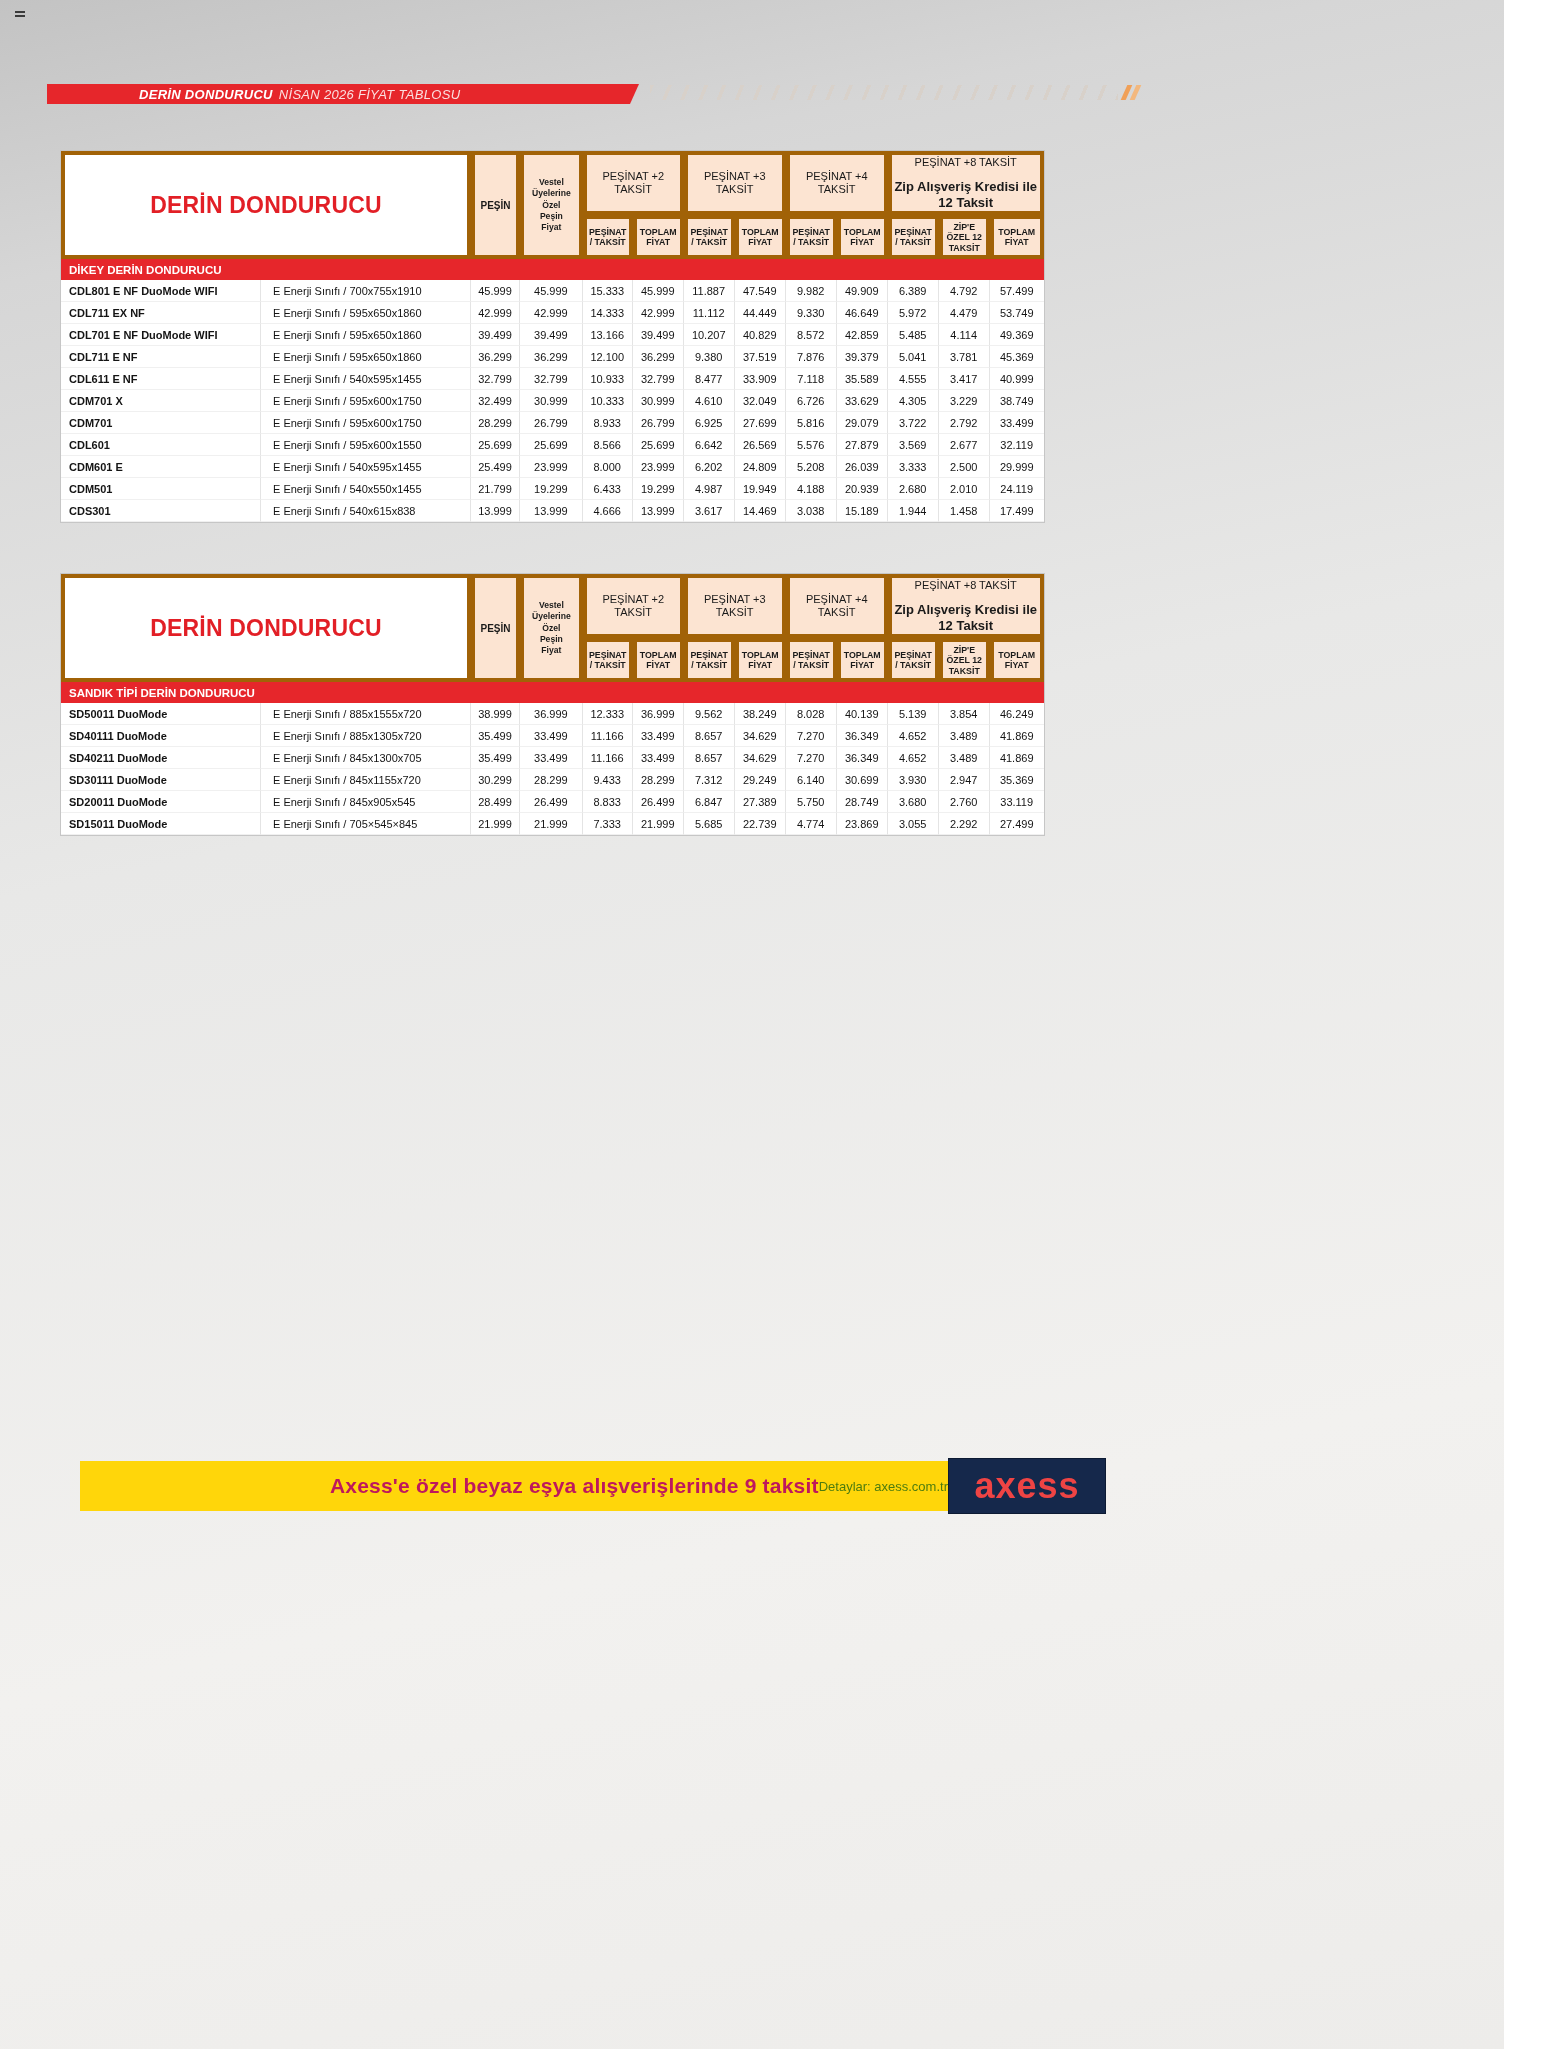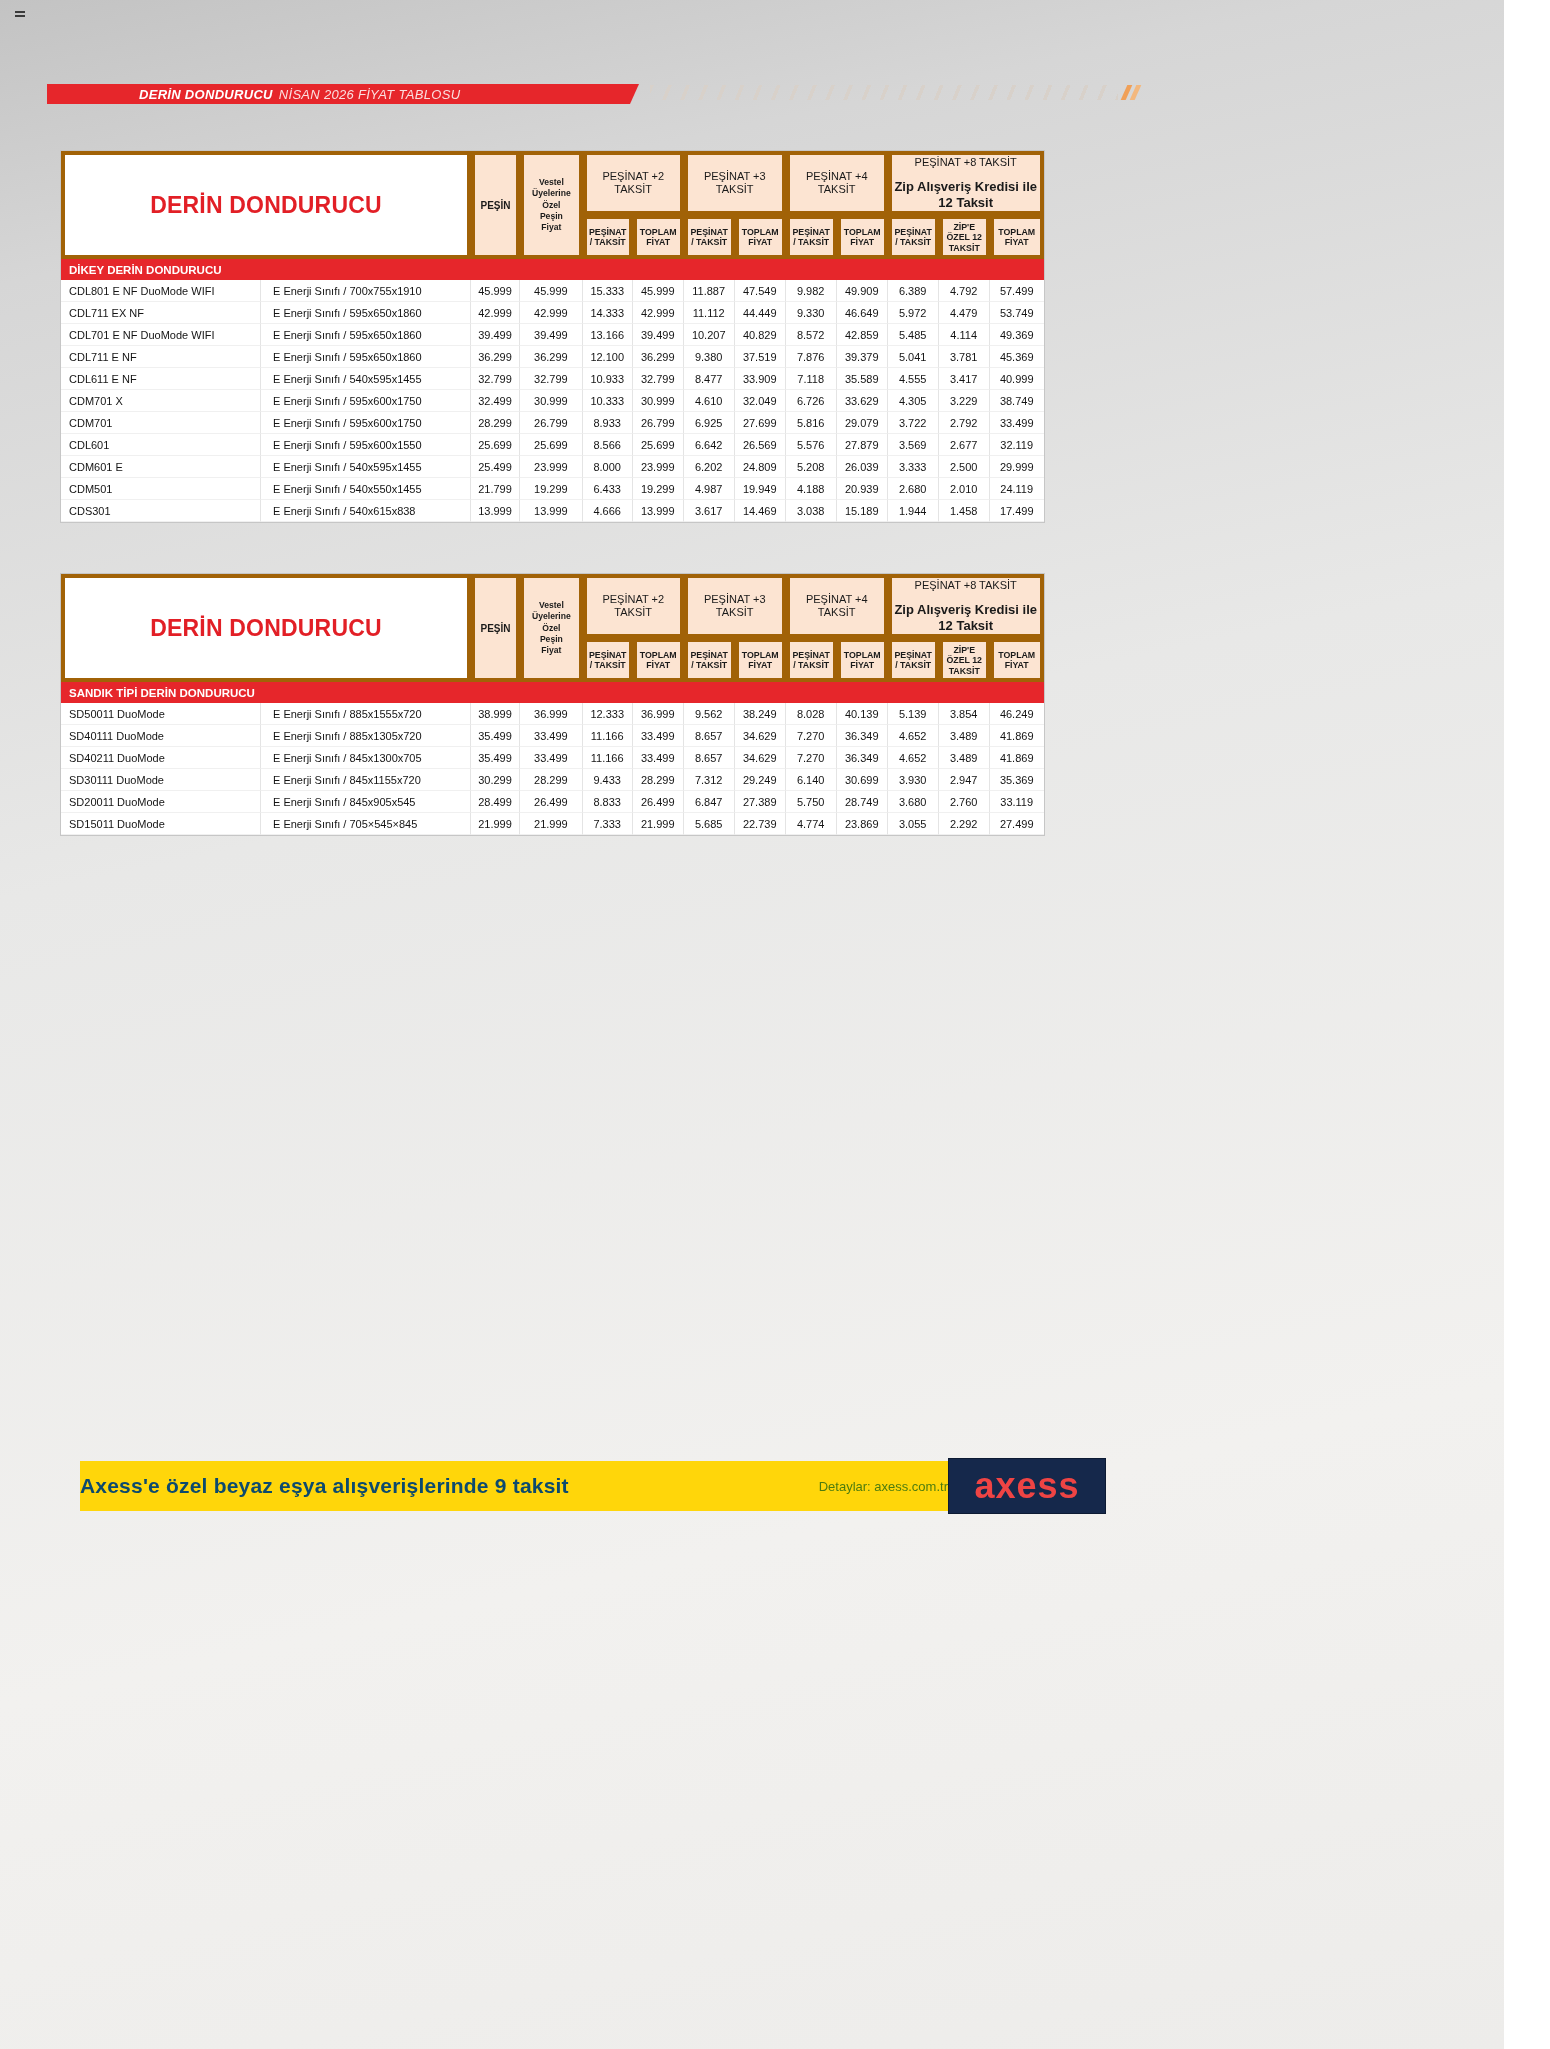--- a/index.html
+++ b/index.html
@@ -52,30 +52,30 @@
 
   tbody tr.section-row td {
     background: #e6262b; color: #fff; font-weight: bold; font-size: 11.5px;
     text-align: left; padding: 4px 8px; height: 21px; border: none; margin-top: 7px;
   }
   tbody tr.data-row td {
     height: 22px; font-size: 11px; color: #141414; padding: 1px 3px;
     border-right: 1px solid #e4e4e4; border-bottom: 1px solid #f0f0f0; background: #fff;
   }
   tbody tr.data-row td:last-child { border-right: none; }
-  td.td-model { font-weight: normal; text-align: left; padding-left: 8px !important; }
+  td.td-model { font-weight: bold; text-align: left; padding-left: 8px !important; }
   td.td-spec  { text-align: left; padding-left: 12px !important; }
   td.td-value { text-align: center; font-variant-numeric: tabular-nums; }
 
   
   .footer-yellow {
     position: absolute; top: 1461px; left: 80px; width: 868px; height: 50px;
     background: #ffd60a; display: flex; align-items: center;
   }
-  .footer-promo { flex: 1; text-align: left; font-size: 21px; font-weight: bold; color: #0c4a6e; letter-spacing: .2px; }
+  .footer-promo { flex: 1; text-align: right; font-size: 21px; font-weight: bold; color: #be185d; letter-spacing: .2px; }
   .footer-details { font-size: 13px; color: #4d7c0f; white-space: nowrap; }
   .footer-logo {
     position: absolute; top: 1458px; left: 948px; width: 158px; height: 56px;
     background: #15284b; border: 1px solid #0c1a33;
     display: flex; align-items: center; justify-content: center;
   }
   .footer-logo span { color: #ef4444; font-size: 36px; font-weight: bold; letter-spacing: 1px; }
 </style>
 </head>
 <body>

